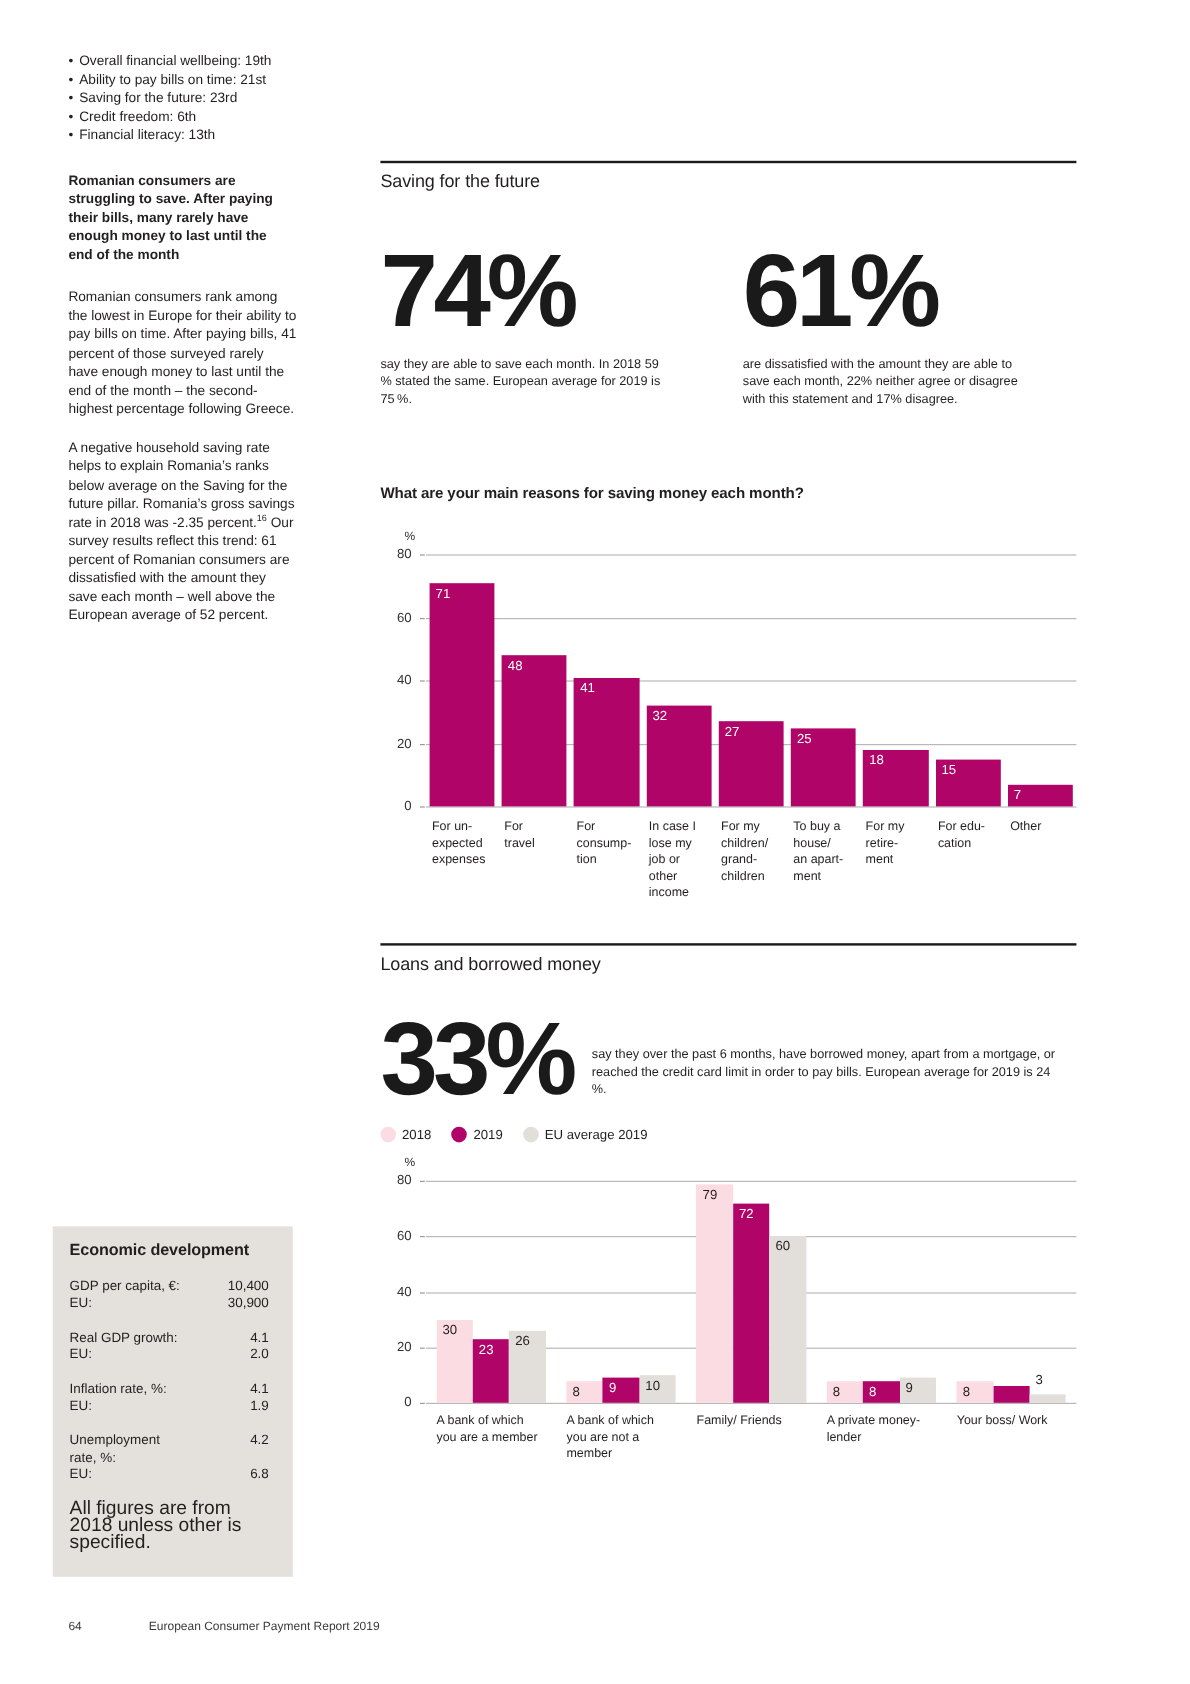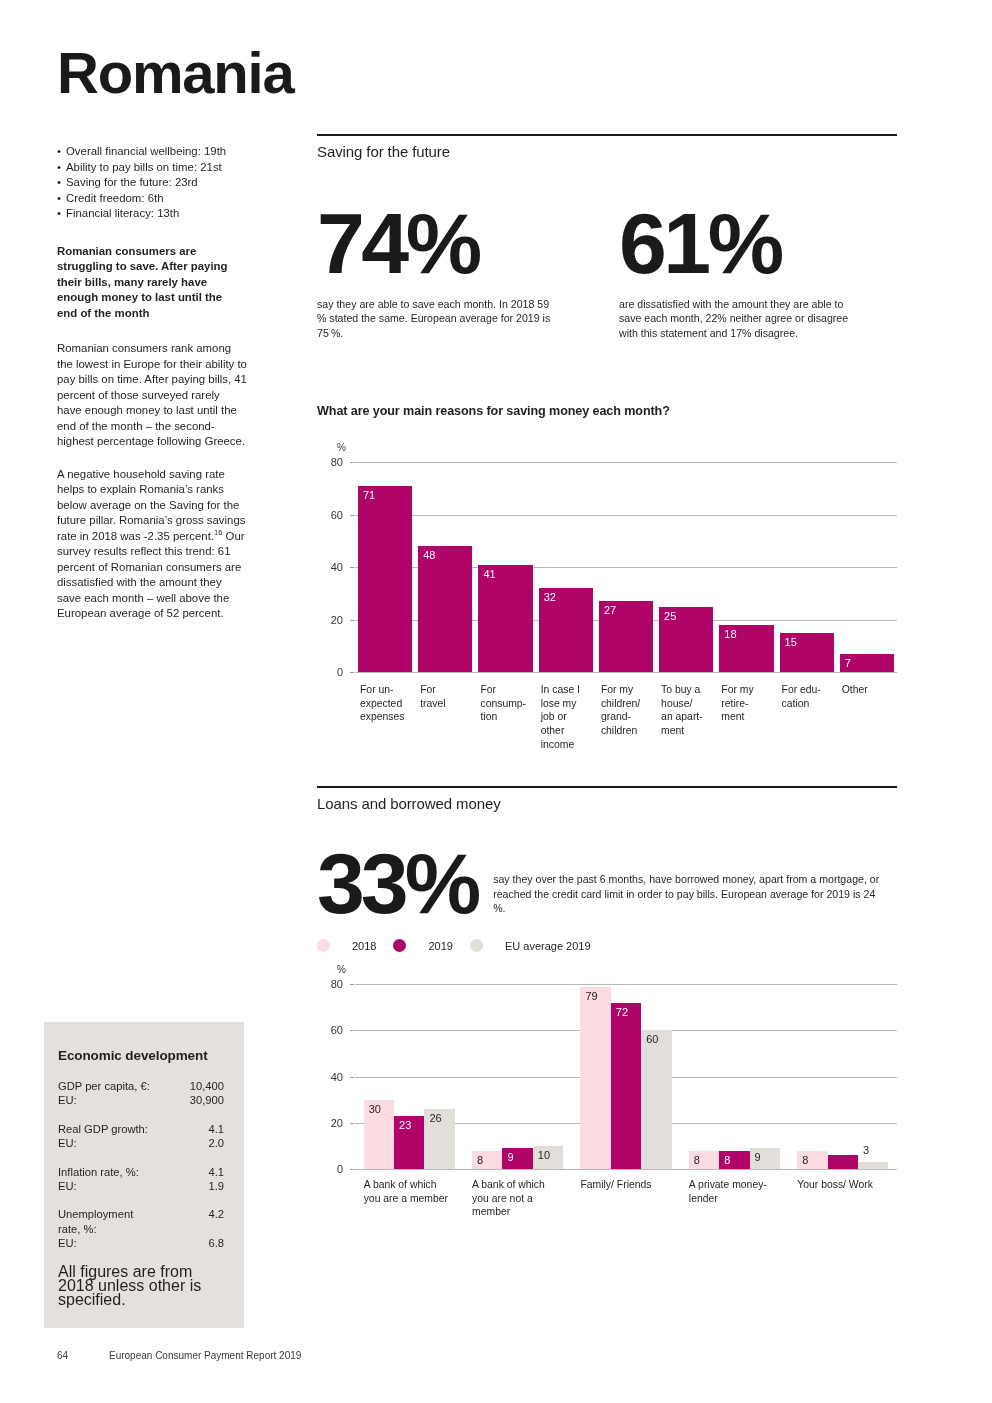--- a/index.html
+++ b/index.html
@@ -63,21 +63,21 @@
     line-height: 0;
   }
 
   
   #econ-box {
     position: absolute;
     left: 44px;
     top: 1022px;
     width: 200px;
     background: #e4e1dc;
-    padding: 26px 20px 20px 14px;
+    padding: 12px 20px 20px 14px;
     box-sizing: border-box;
   }
   #econ-box h3 {
     margin: 0 0 16px 0;
     font-size: 13.5px;
     font-weight: 700;
     letter-spacing: -0.1px;
   }
   .econ-group {
     margin-bottom: 14px;
@@ -97,21 +97,21 @@
   }
 
   
   #footer {
     position: absolute;
     left: 57px;
     top: 1350px;
     font-size: 10px;
     color: #3a3a3a;
   }
-  #footer .pg { display: inline-block; width: 52px; }
+  #footer .pg { display: inline-block; width: 67px; }
 
   
   #right-col {
     position: absolute;
     left: 317px;
     top: 0;
     width: 580px;
   }
   .section-head {
     border-top: 2.2px solid #1a1a1a;
@@ -156,21 +156,21 @@
     font-weight: 700;
     letter-spacing: -0.1px;
   }
   .legend {
     display: flex;
     align-items: center;
     gap: 9px;
     margin-top: 13px;
     font-size: 11px;
   }
-  .legend-item { display: flex; align-items: center; gap: 22px; margin-right: 8px;}
+  .legend-item { display: flex; align-items: center; gap: 5px; margin-right: 8px;}
   .legend-dot {
     width: 13px; height: 13px; border-radius: 50%;
     display: inline-block;
   }
   .chart {
     position: relative;
     box-sizing: border-box;
   }
   .pct-sign {
     position: absolute;
@@ -211,21 +211,20 @@
     position: absolute;
     font-size: 10.4px;
     line-height: 13.6px;
     color: #231f20;
   }
 </style>
 </head>
 <body>
 
 <div id="left-col">
-  <h1 id="page-title">Romania</h1>
   <ul class="rank-list" id="rank-list">
       <li>Overall financial wellbeing: 19th</li>
       <li>Ability to pay bills on time: 21st</li>
       <li>Saving for the future: 23rd</li>
       <li>Credit freedom: 6th</li>
       <li>Financial literacy: 13th</li>
     </ul>
   <p id="lead-paragraph">Romanian consumers are struggling to save. After paying their bills, many rarely have enough money to last until the end of the month</p>
   <p class="body-para">Romanian consumers rank among the lowest in Europe for their ability to pay bills on time. After paying bills, 41 percent of those surveyed rarely have enough money to last until the end of the month – the second-highest percentage following Greece.</p>
   <p class="body-para"><span>A negative household saving rate helps to explain Romania’s ranks below average on the Saving for the future pillar. Romania’s gross savings rate in 2018 was -2.35 percent.</span><sup>16</sup><span> Our survey results reflect this trend: 61 percent of Romanian consumers are dissatisfied with the amount they save each month – well above the European average of 52 percent.</span></p>

